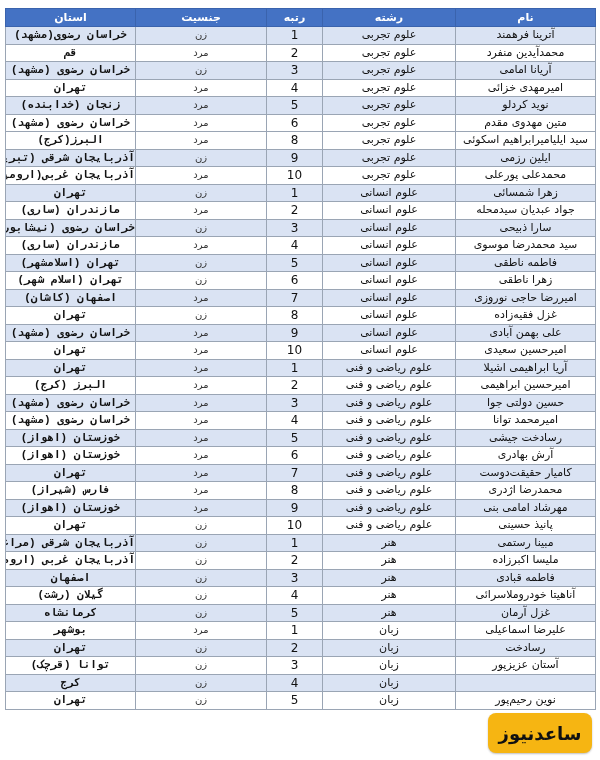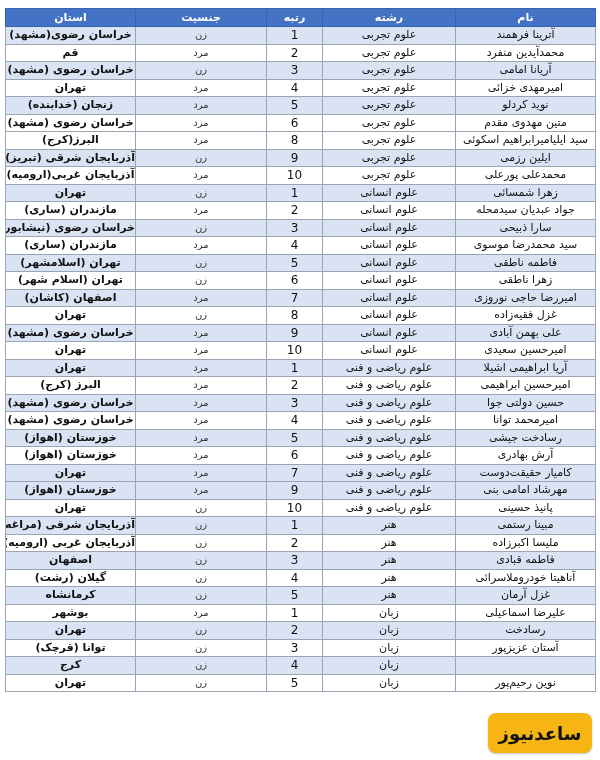--- a/index.html
+++ b/index.html
@@ -3,21 +3,21 @@
 <meta charset="utf-8">
 <style>
   html,body{margin:0;padding:0;background:#ffffff;}
   body{width:600px;height:760px;position:relative;overflow:hidden;font-family:"DejaVu Sans","Liberation Sans",sans-serif;}
   .tbl{position:absolute;left:5px;top:8px;width:590px;border-collapse:collapse;table-layout:fixed;direction:ltr;}
   .tbl th,.tbl td{border:1px solid #9aa5b4;padding:0;text-align:center;white-space:nowrap;overflow:hidden;}
   .tbl th{background:#4472c4;color:#ffffff;font-weight:bold;font-size:11px;height:17px;border-color:#3a63ad;}
   .tbl td{height:16.5px;font-size:11px;color:#111;line-height:16px;}
   .tbl tr.alt td{background:#dae3f3;}
   .tbl tr.plain td{background:#ffffff;}
-  .tbl td.prov{font-weight:bold;font-size:11px;}
+  .tbl td.prov{font-weight:bold;font-size:11px;font-family:Liberation Mono, monospace;}
   .tbl td.rank{font-size:12px;}
   .tbl td.gender{font-size:10px;color:#333;}
   .rtl{direction:rtl;unicode-bidi:embed;}
   .wm{position:absolute;left:488px;top:713px;width:104px;height:40px;background:#f6b512;border-radius:8px;display:flex;align-items:center;justify-content:center;font-weight:bold;font-size:18px;color:#111;direction:rtl;box-shadow:0 1px 2px rgba(0,0,0,0.25);}
 </style>
 </head>
 <body>
 
 <table class="tbl">
   <colgroup>
@@ -212,20 +212,27 @@
         <td class="field rtl">علوم ریاضی و فنی</td>
         <td class="name rtl">آرش بهادری</td>
       </tr>
       <tr class="alt">
         <td class="prov rtl">تهران</td>
         <td class="gender rtl">مرد</td>
         <td class="rank rtl">7</td>
         <td class="field rtl">علوم ریاضی و فنی</td>
         <td class="name rtl">کامیار حقیقت‌دوست</td>
       </tr>
+      <tr class="plain">
+        <td class="prov rtl">فارس (شیراز)</td>
+        <td class="gender rtl">مرد</td>
+        <td class="rank rtl">8</td>
+        <td class="field rtl">علوم ریاضی و فنی</td>
+        <td class="name rtl">محمدرضا اژدری</td>
+      </tr>
       <tr class="alt">
         <td class="prov rtl">خوزستان (اهواز)</td>
         <td class="gender rtl">مرد</td>
         <td class="rank rtl">9</td>
         <td class="field rtl">علوم ریاضی و فنی</td>
         <td class="name rtl">مهرشاد امامی بنی</td>
       </tr>
       <tr class="plain">
         <td class="prov rtl">تهران</td>
         <td class="gender rtl">زن</td>

